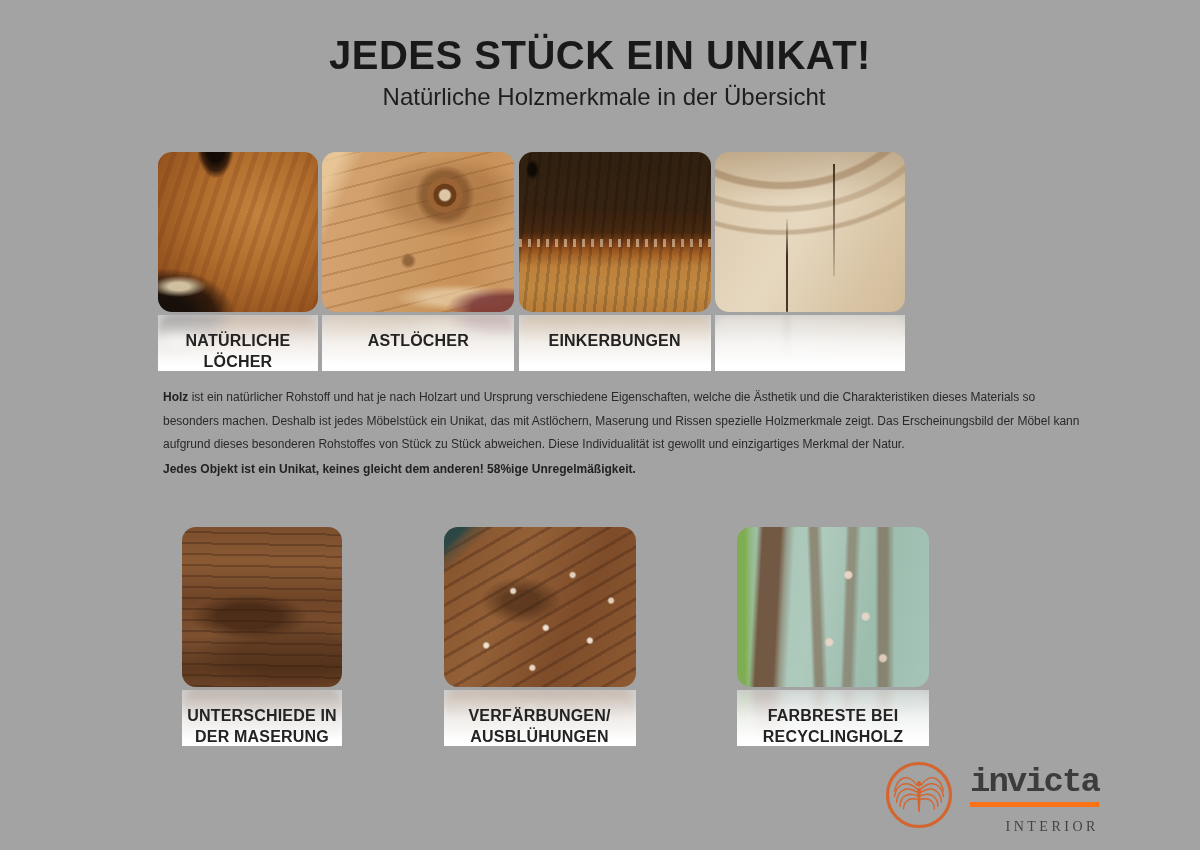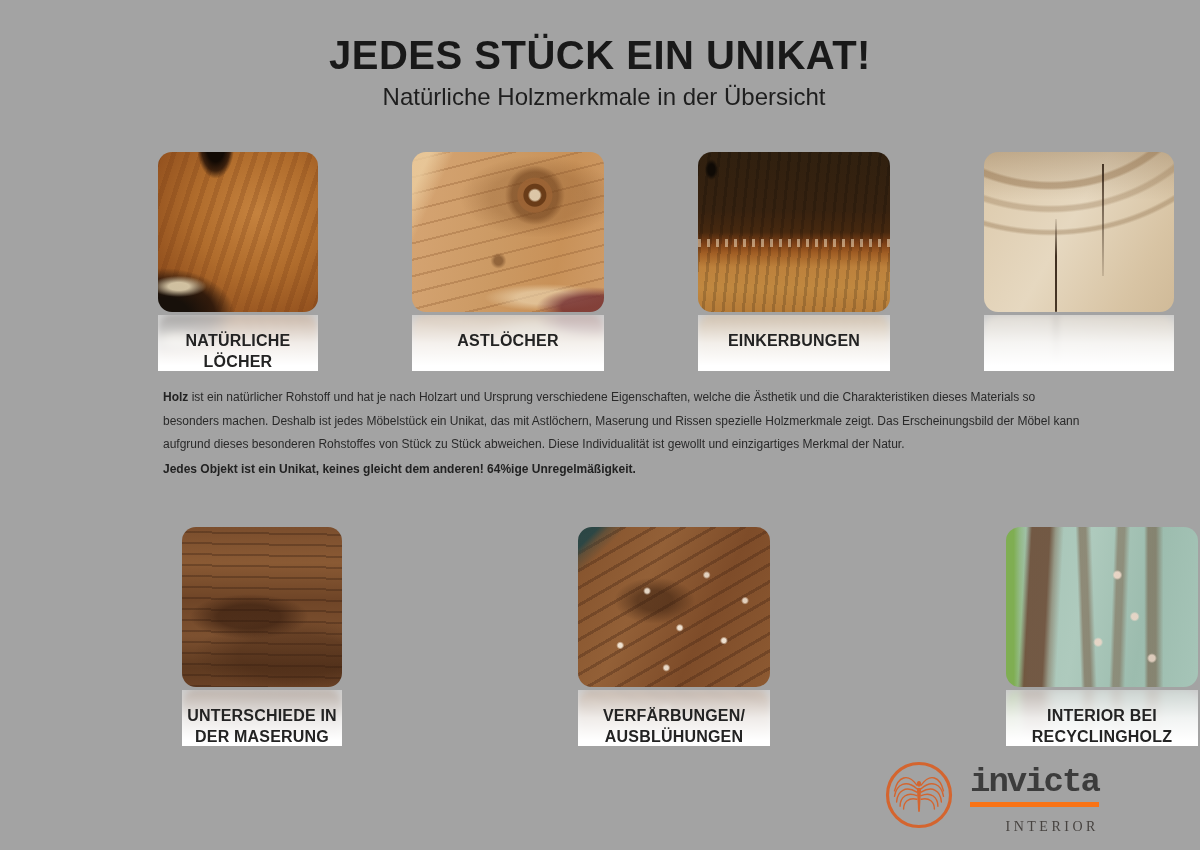--- a/index.html
+++ b/index.html
@@ -10,21 +10,21 @@
 
   
   .header { position:absolute; top:34px; left:0; width:100%; text-align:center; }
   .title {
     margin:0; font-size:40px; font-weight:800; letter-spacing:0.5px;
     color:#191919; line-height:1.05;
   }
   .subtitle { margin:7px 0 0 8px; font-size:24px; font-weight:400; color:#1e1e1e; }
 
   
-  .row { position:absolute; left:158px; width:1016px; display:flex; justify-content:space-between;align-items:flex-end; }
+  .row { position:absolute; left:158px; width:747px; display:flex; justify-content:space-between;align-items:flex-end; }
   .row-top { top:152px; }
   .row-bottom { top:527px;padding-left:24px; }
   .card { position:relative; }
   .card.c1 { width:160px; } .card.c2 { width:192px; }
   .card.c3 { width:192px; } .card.c4 { width:190px; }
 
   .photo {
     position:relative; width:100%; height:160px; border-radius:14px; overflow:hidden;
     background-color:#b07040;
   }
@@ -196,21 +196,21 @@
       <div class="photo w4"></div>
       <div class="reflection">
         <div class="photo w4 photo-copy"></div>
           <div class="fade"></div>
       </div>
     </div>
   </div>
 
   <p class="paragraph">
     <b>Holz</b><span> ist ein natürlicher Rohstoff und hat je nach Holzart und Ursprung verschiedene Eigenschaften, welche die Ästhetik und die Charakteristiken dieses Materials so besonders machen. Deshalb ist jedes Möbelstück ein Unikat, das mit Astlöchern, Maserung und Rissen spezielle Holzmerkmale zeigt. Das Erscheinungsbild der Möbel kann aufgrund dieses besonderen Rohstoffes von Stück zu Stück abweichen. Diese Individualität ist gewollt und einzigartiges Merkmal der Natur.</span>
-    <b class="emphasis-line">Jedes Objekt ist ein Unikat, keines gleicht dem anderen! 64%ige Unregelmäßigkeit.</b>
+    <b class="emphasis-line">Jedes Objekt ist ein Unikat, keines gleicht dem anderen! 58%ige Unregelmäßigkeit.</b>
   </p>
 
   <div class="row row-bottom">
     <div class="card c1">
       <div class="photo w5"></div>
       <div class="reflection">
         <div class="photo w5 photo-copy"></div>
           <div class="fade"></div>
       </div>
       <div class="card-label">UNTERSCHIEDE IN
@@ -224,21 +224,21 @@
       </div>
       <div class="card-label">VERFÄRBUNGEN/
 AUSBLÜHUNGEN</div>
     </div>
     <div class="card c3">
       <div class="photo w7"></div>
       <div class="reflection">
         <div class="photo w7 photo-copy"></div>
           <div class="fade"></div>
       </div>
-      <div class="card-label">INTERIOR BEI
+      <div class="card-label">FARBRESTE BEI
 RECYCLINGHOLZ</div>
     </div>
   </div>
 
   <div class="logo">
     <span class="logo-icon">
       <svg width="70" height="70" viewBox="0 0 100 100">
         <circle cx="50" cy="50" r="45" fill="none" stroke="#d4652f" stroke-width="4.5"></circle>
         <g stroke="#d4652f" fill="none" stroke-width="2" stroke-linecap="round">
           <path d="M47 36 C34 18 20 24 15 44"></path>

